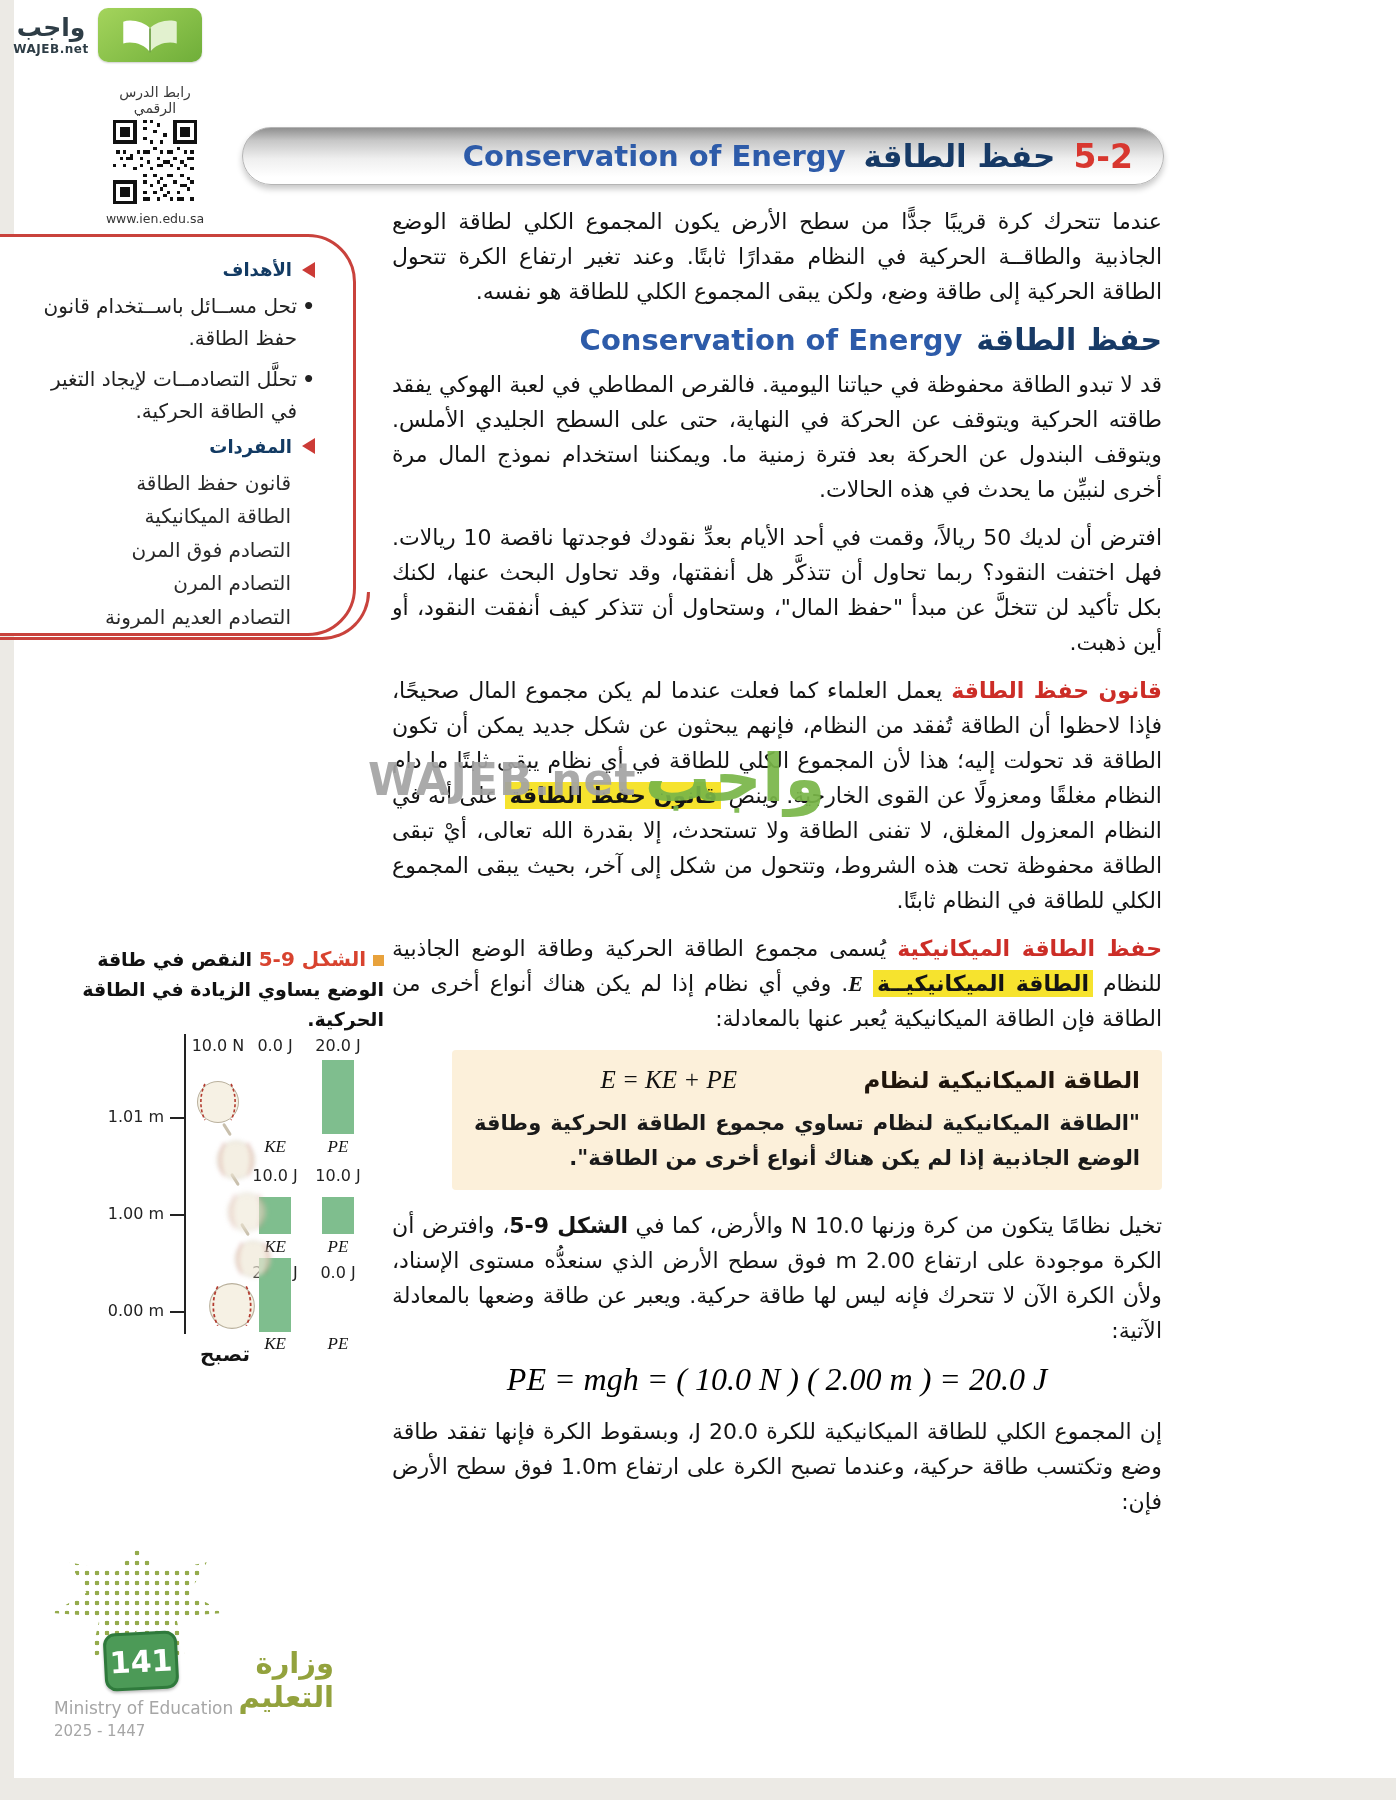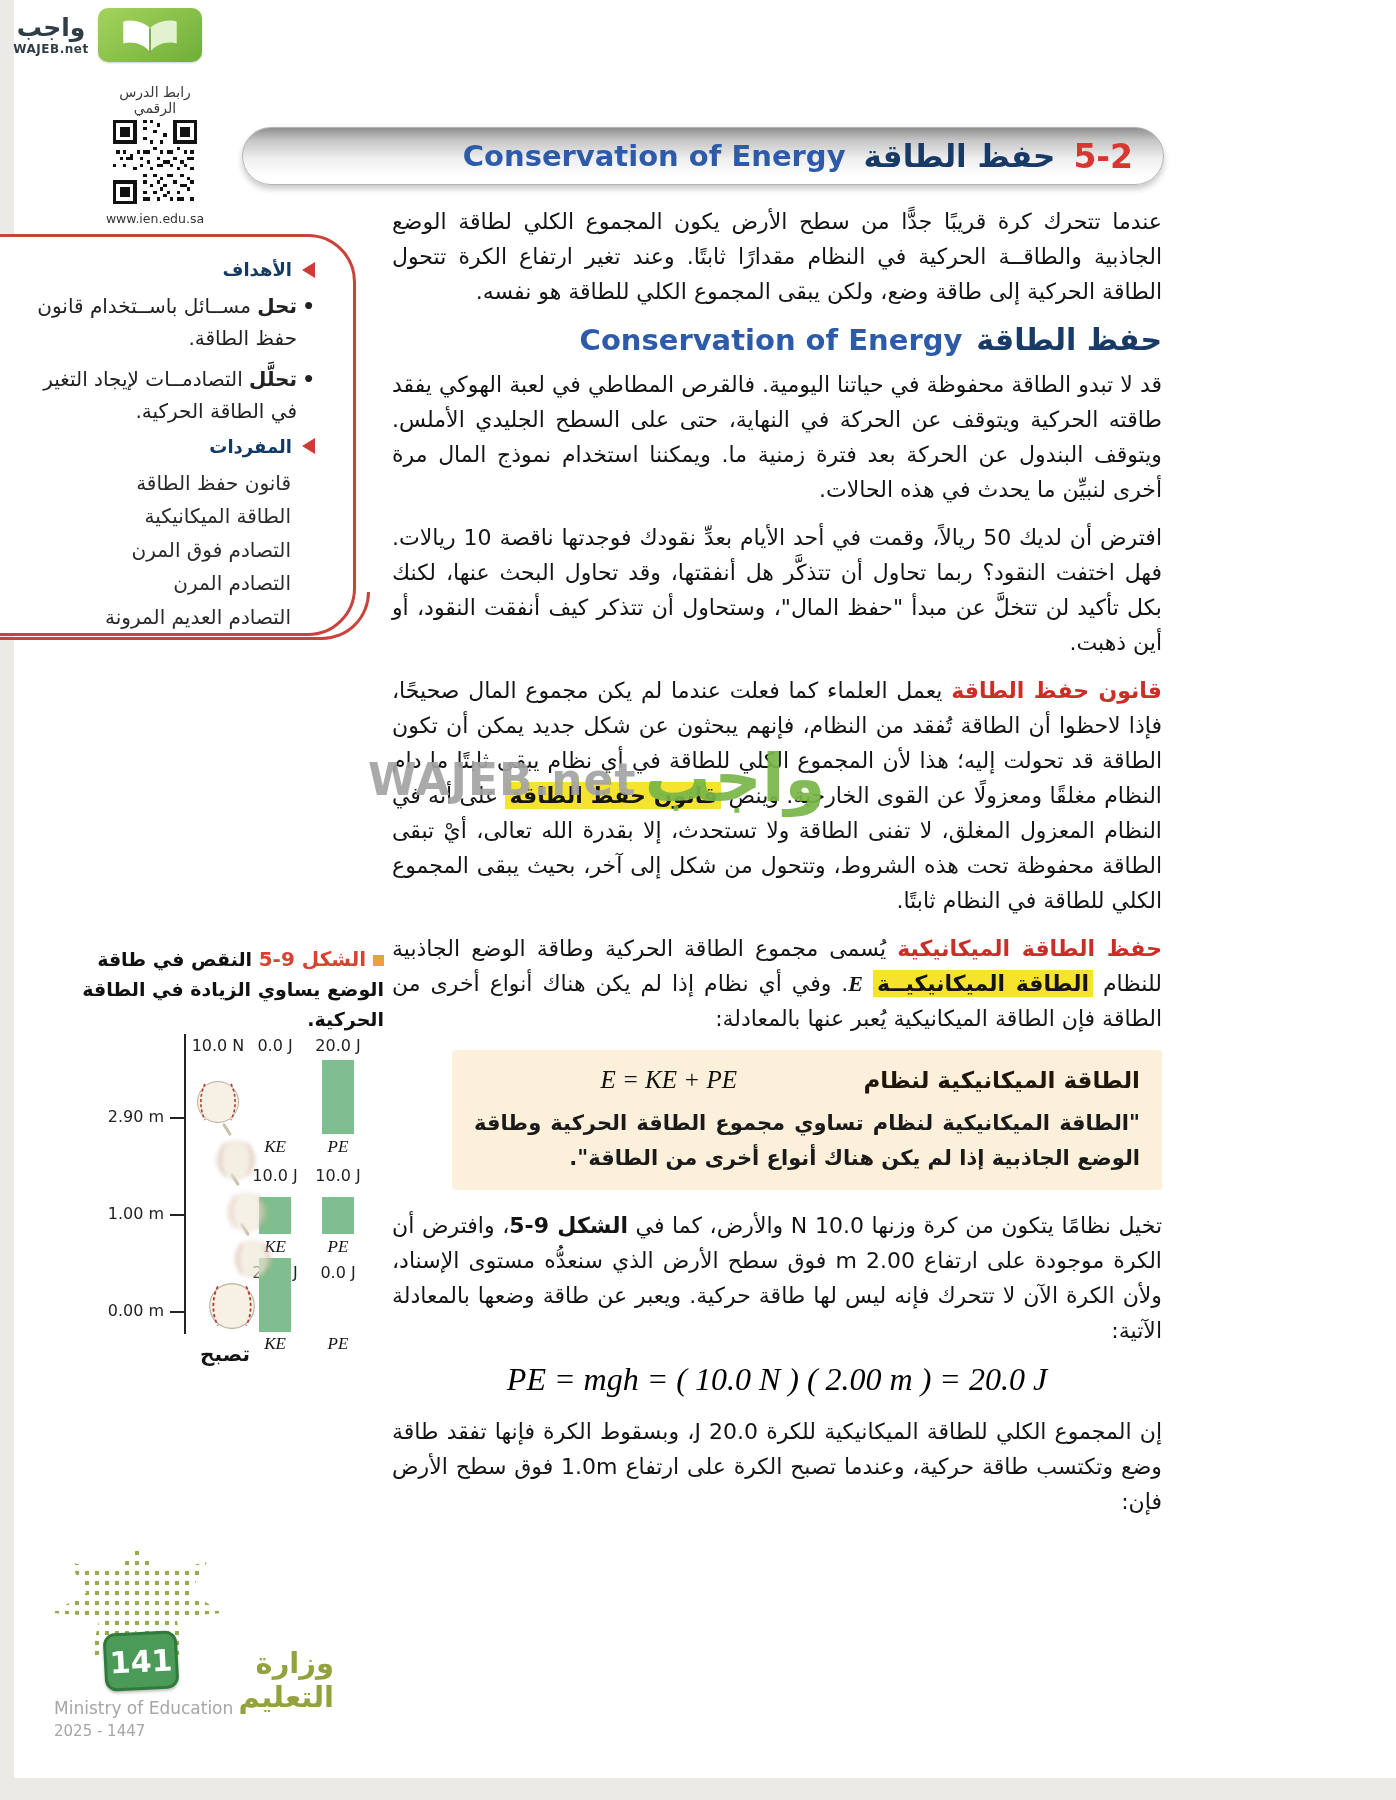--- a/index.html
+++ b/index.html
@@ -47,21 +47,21 @@
   .side-echo {
     left:-52px; top:592px; width:422px; height:48px;
     border-bottom:3px solid #c9423c; border-right:3px solid #c9423c;
     border-radius:0 0 48px 0; z-index:1;
   }
   .side-head { display:flex; direction:rtl; align-items:center; gap:10px; margin:8px 0 10px; }
   .tri { width:0; height:0; border-top:8px solid transparent; border-bottom:8px solid transparent; border-right:13px solid #cc3b36; }
   .side-title { font-size:18px; font-weight:bold; color:#123a63; }
   .obj { position:relative; padding-right:18px; font-size:20px; line-height:1.62; color:#222; text-align:right; margin-bottom:8px; }
   .obj::before { content:"•"; position:absolute; right:0; top:0; font-weight:bold; }
-  .obj b { font-weight:bold; }
+  .obj b { font-weight:normal; }
   .vocab { list-style:none; padding:0 24px 0 0; }
   .vocab li { font-size:20px; line-height:1.68; color:#2a2a2a; text-align:right; }
 
   
   .main-col { left:392px; top:204px; width:770px; z-index:1; }
   .para { direction:rtl; text-align:justify; font-size:22px; line-height:35px; color:#141414; margin-bottom:13px; }
   .lead-red { color:#cc2d27; font-weight:bold; }
   .hl { background:#f6e32e; font-weight:bold; padding:1px 4px; }
   .sym { font-family:"Liberation Serif", serif; font-style:italic; font-weight:bold; }
   .section-head { direction:rtl; display:flex; gap:14px; align-items:baseline; margin:6px 0 10px; }
@@ -292,21 +292,21 @@
 <div class="abs fig-caption">
   <span class="fig-bullet"></span><span class="fig-label">الشكل 9-5</span>
   <span>النقص في طاقة الوضع يساوي الزيادة في الطاقة الحركية.</span>
 </div>
 
 <div class="abs chart">
   <div class="abs axis-v"></div>
   <div class="abs tick" style="top:97px"></div>
   <div class="abs tick" style="top:194px"></div>
   <div class="abs tick" style="top:291px"></div>
-  <div class="abs h-label" style="top:87px">2.90 m</div>
+  <div class="abs h-label" style="top:87px">1.01 m</div>
   <div class="abs h-label" style="top:184px">1.00 m</div>
   <div class="abs h-label" style="top:281px">0.00 m</div>
 
   <div class="abs v-label" style="left:118px; top:16px; width:60px">10.0 N</div>
   <div class="abs v-label" style="left:179px; top:16px; width:52px">0.0 J</div>
   <div class="abs v-label" style="left:240px; top:16px; width:56px">20.0 J</div>
 
   <div class="abs bar" style="left: 252px; bottom: 236px; height: 74px; background: rgb(127, 190, 142);"></div>
   <div class="abs series-lab" style="left:189px; top:117px">KE</div>
   <div class="abs series-lab" style="left:252px; top:117px">PE</div>

